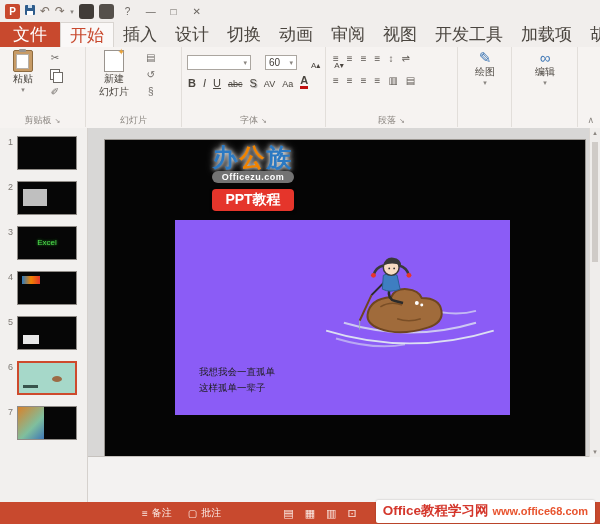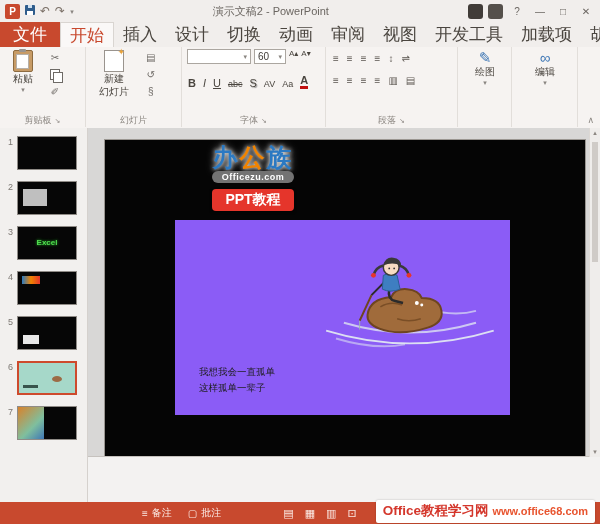--- a/index.html
+++ b/index.html
@@ -42,21 +42,21 @@
   .clipboard-icon{width:18px;height:20px;background:#C79B66;border:1px solid #8D6B40;border-radius:2px;position:relative}
   .clipboard-icon::after{content:"";position:absolute;left:2px;top:3px;width:11px;height:13px;background:#fff;border:1px solid #B6B0A9}
   .clipboard-icon::before{content:"";position:absolute;left:5px;top:-2px;width:7px;height:3px;background:#9A948E;border-radius:1px}
   .smallcol{position:absolute;left:50px;top:5px;display:flex;flex-direction:column;gap:6px;font-size:10px;color:#6E6A66;align-items:center}
   .i-copy{display:inline-block;width:8px;height:9px;border:1px solid #6E6A66;background:#fff;position:relative}
   .i-copy::after{content:"";position:absolute;left:2px;top:2px;width:8px;height:9px;border:1px solid #6E6A66;background:#fff}
   .g-slides .bigbtn{left:5px;width:46px}
   .newslide-icon{width:18px;height:20px;background:#fff;border:1px solid #9A948E;position:relative}
   .newslide-icon::after{content:"✦";position:absolute;right:-2px;top:-4px;color:#E8A33D;font-size:9px}
   .smallcol.sc2{left:60px}
-  .fontrow1{position:absolute;left:5px;top:2px;display:flex;gap:3px;align-items:flex-start}
+  .fontrow1{position:absolute;left:5px;top:8px;display:flex;gap:14px;align-items:flex-end}
   .combo{height:15px;background:#fff;border:1px solid #ABA6A0;display:flex;align-items:center;justify-content:space-between;padding:0 3px;font-size:10px;color:#3F3A36;box-sizing:border-box}
   .font-name{width:64px}.font-size{width:32px}
   .mini{font-size:8px;color:#4A453F}
   .fontrow2{position:absolute;left:6px;top:28px;display:flex;gap:7px;align-items:flex-end;font-size:11px;color:#4A453F}
   .tg-b{font-weight:bold}.tg-i{font-style:italic}.tg-u{text-decoration:underline}
   .tg-strike{text-decoration:line-through;font-size:9px}
   .tg-shadow{text-shadow:1px 1px 1px #999}
   .tg-av,.tg-aa{font-size:9px}
   .tg-color{font-weight:bold;border-bottom:3px solid #C00F0F;line-height:1}
   .pararow{position:absolute;left:7px;display:flex;gap:8px;font-size:10px;color:#5A554F}
@@ -67,21 +67,21 @@
   .collapse-btn{position:absolute;right:6px;bottom:3px;font-size:9px;color:#8C8782}
 
   
   .main{position:absolute;top:128px;left:0;right:0;bottom:22px}
   .thumbs{position:absolute;left:0;top:0;bottom:0;width:88px;background:#F2F0EE;border-right:1px solid #D5D1CD;padding-top:8px;box-sizing:border-box;overflow:hidden}
   .thumb-row{display:flex;align-items:flex-start;gap:4px;margin:0 5px 11px 4px}
   .thumb-num{width:9px;font-size:9px;color:#7C7772;text-align:right;padding-top:1px}
   .thumb{position:relative;width:60px;height:34px;background:#060606;border:1px solid #8F8B86;box-sizing:border-box;overflow:hidden}
   .thumb.sel{border:2px solid #CE4A2C;background:#A6D8C9}
   .t2box{position:absolute;left:5px;top:7px;width:24px;height:17px;background:#BFBFBF}
-  .excel{position:absolute;left:0;right:0;top:11px;text-align:center;color:#4FDD4F;font-size:8px;font-weight:bold;text-shadow:0 0 3px #2ECC2E}
+  .excel{position:absolute;left:0;right:0;top:11px;text-align:center;color:#4FDD4F;font-size:8px;font-weight:normal;text-shadow:0 0 3px #2ECC2E}
   .t4box{position:absolute;left:4px;top:4px;width:18px;height:8px;background:linear-gradient(90deg,#2A7AC0,#F08300,#E5352B)}
   .t5box{position:absolute;left:5px;bottom:5px;width:16px;height:9px;background:#E8E8E8}
   .t6rock{position:absolute;right:13px;top:13px;width:10px;height:6px;background:#9C6B45;border-radius:50%}
   .t6cap{position:absolute;left:4px;bottom:5px;width:15px;height:3px;background:#38544C}
   .t7box{position:absolute;left:0;top:0;bottom:0;width:26px;background:linear-gradient(135deg,#D9822B,#7FBF9E 60%,#3F77B5)}
 
   .editor{position:absolute;left:88px;top:0;right:0;bottom:0;background:#D8D7D6}
   .slide{position:absolute;left:17px;top:12px;width:480px;height:318px;background:#050505;box-shadow:0 0 0 1px #9A9691}
   .branding{position:absolute;left:48px;top:4px;width:200px;display:flex;flex-direction:column;align-items:center;z-index:3}
   .brand-name{font-size:25px;font-weight:bold;letter-spacing:2px;line-height:1.1;
@@ -112,21 +112,20 @@
 <body>
 
 <div class="window">
 
   <div class="titlebar">
     <span class="p-logo">P</span>
     <span class="qat-btn"><span class="floppy"></span></span>
     <span class="qat-btn">↶</span>
     <span class="qat-btn">↷</span>
     <span class="qat-btn caret-s">▾</span>
-    <span class="title">演示文稿2 - PowerPoint</span>
     <span class="deco"></span>
     <span class="deco d2"></span>
     <span class="winbtn">?</span>
     <span class="winbtn">—</span>
     <span class="winbtn">□</span>
     <span class="winbtn">✕</span>
   </div>
 
   <div class="tabsrow">
     <span class="tab tab-file">文件</span>

